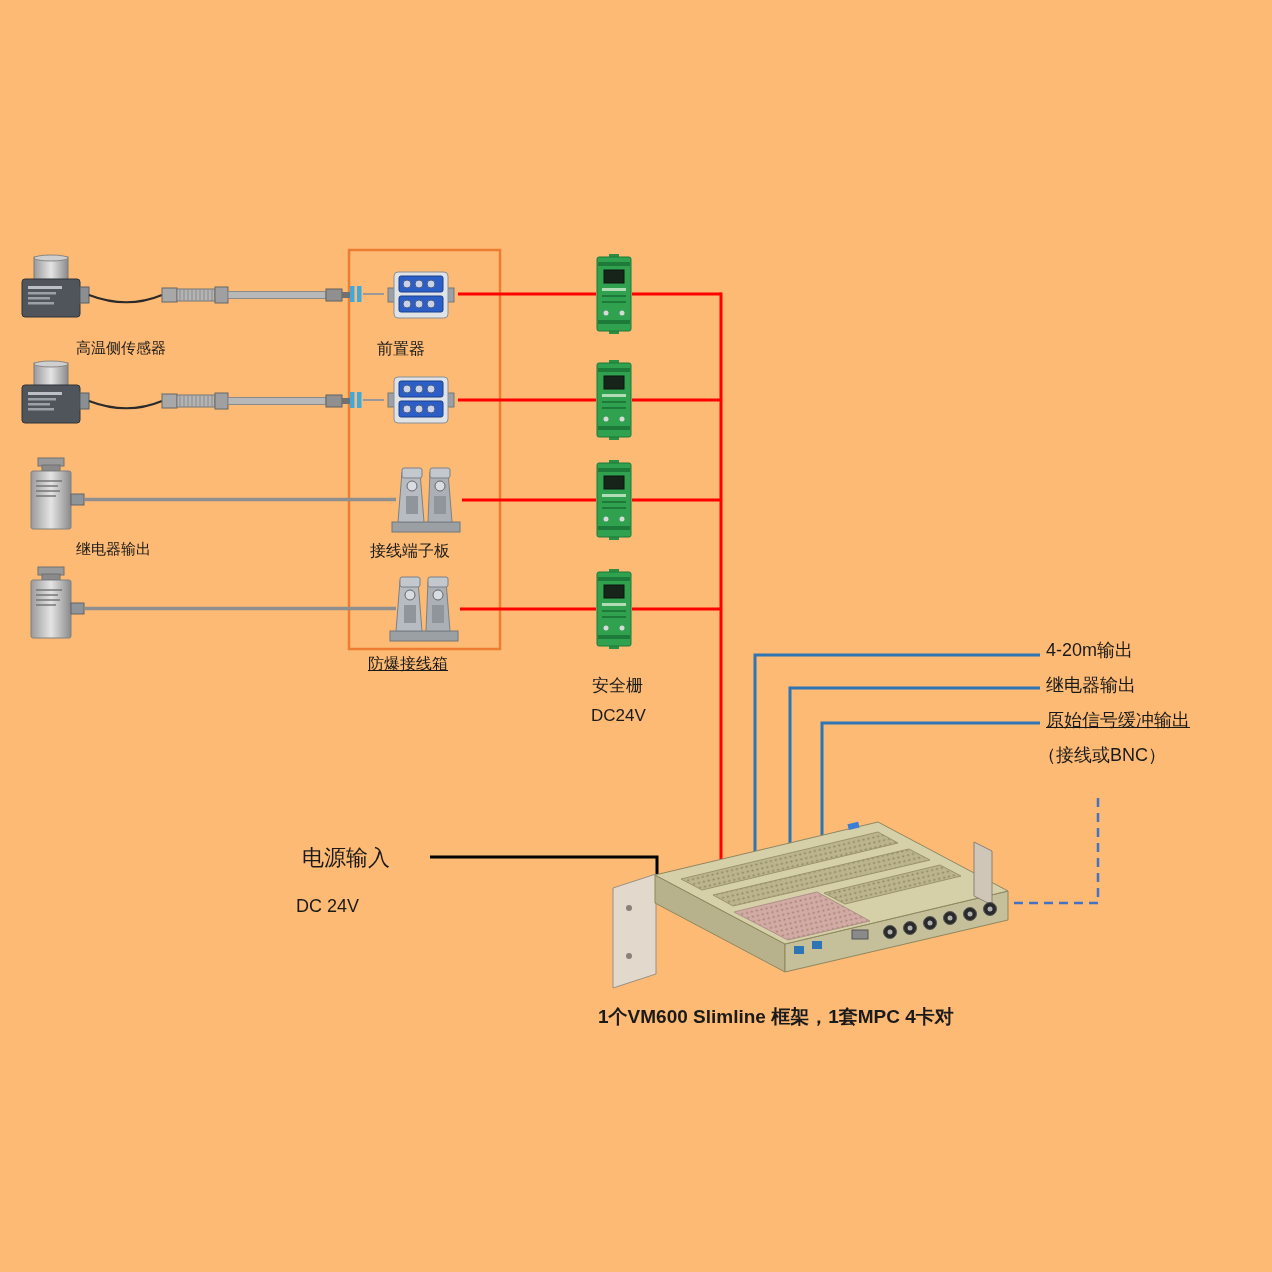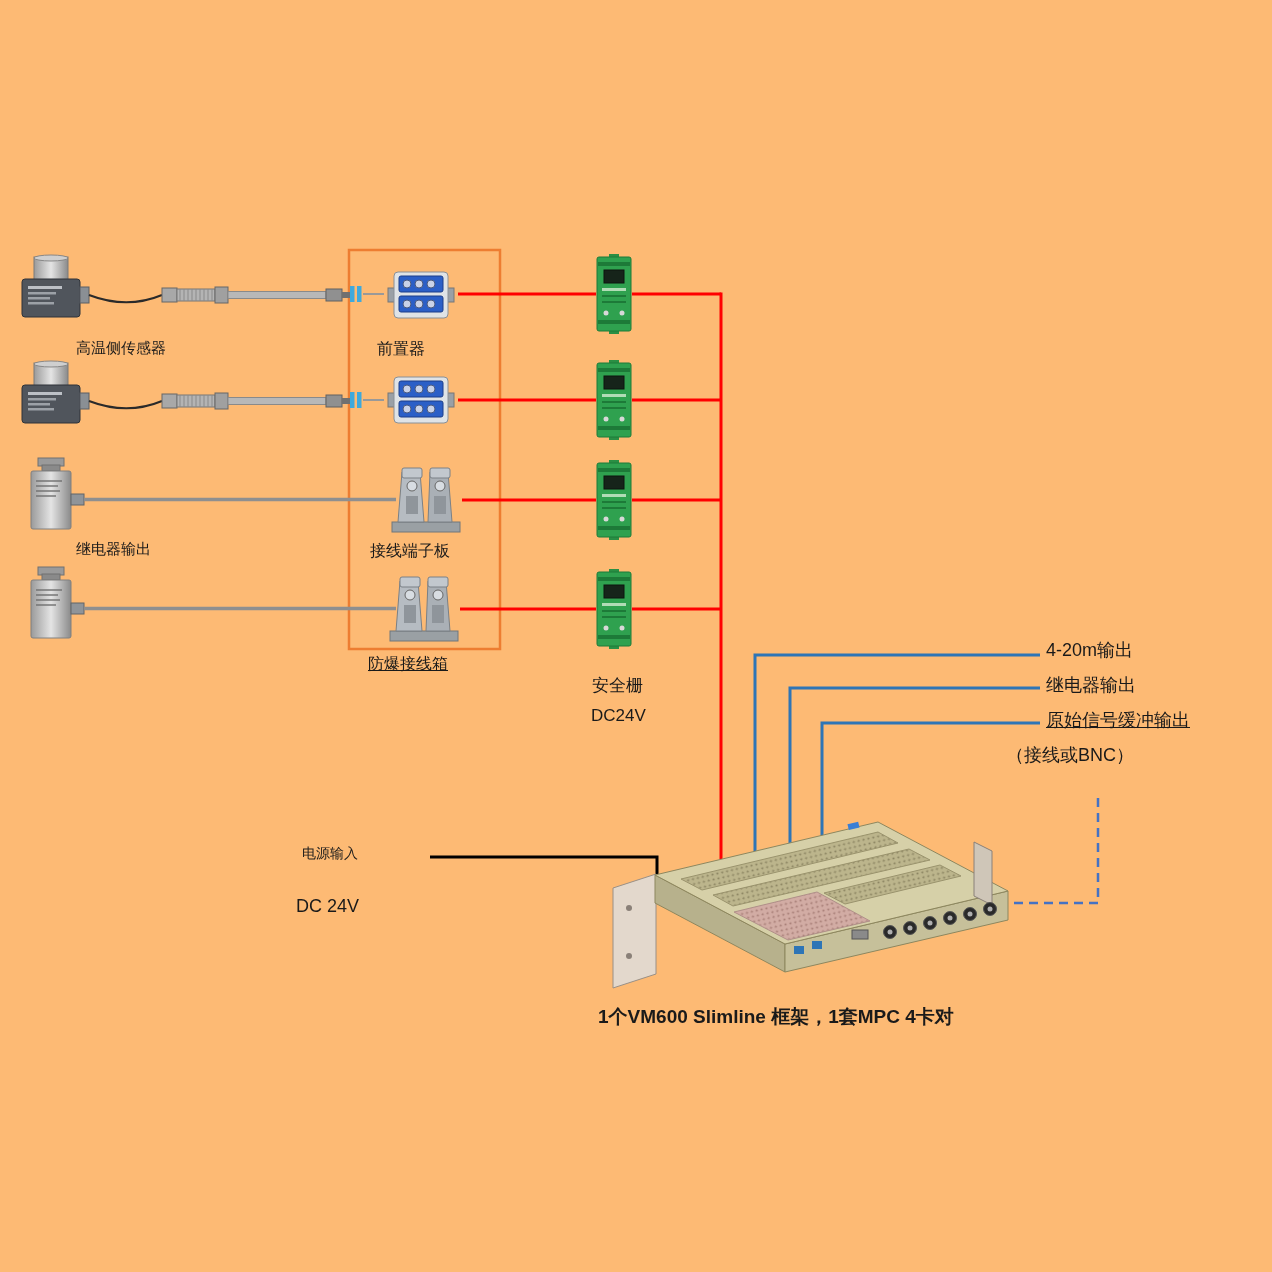--- a/index.html
+++ b/index.html
@@ -197,17 +197,17 @@
   <div class="lbl" style="left:76px; top:339px; font-size:15px;">高温侧传感器</div>
   <div class="lbl" style="left:377px; top:339px; font-size:16px;">前置器</div>
   <div class="lbl" style="left:76px; top:540px; font-size:15px;">继电器输出</div>
   <div class="lbl" style="left:370px; top:541px; font-size:16px;">接线端子板</div>
   <div class="lbl" style="left:368px; top:654px; font-size:16px;text-decoration:underline;">防爆接线箱</div>
   <div class="lbl" style="left:592px; top:676px; font-size:17px;">安全栅</div>
   <div class="lbl" style="left:591px; top:706px; font-size:17px;">DC24V</div>
   <div class="lbl" style="left:1046px; top:640px; font-size:18px;">4-20m输出</div>
   <div class="lbl" style="left:1046px; top:675px; font-size:18px;">继电器输出</div>
   <div class="lbl" style="left:1046px; top:710px; font-size:18px;text-decoration:underline;">原始信号缓冲输出</div>
-  <div class="lbl" style="left:1006px; top:745px; font-size:18px;">（接线或BNC）</div>
-  <div class="lbl" style="left:302px; top:845px; font-size:14px;">电源输入</div>
+  <div class="lbl" style="left:1038px; top:745px; font-size:18px;">（接线或BNC）</div>
+  <div class="lbl" style="left:302px; top:845px; font-size:22px;">电源输入</div>
   <div class="lbl" style="left:296px; top:896px; font-size:18px;">DC 24V</div>
   <div class="lbl" style="left:598px; top:1006px; font-size:19px;font-weight:bold;">1个VM600 Slimline 框架，1套MPC 4卡对</div>
 </div>
 
 </body></html>

